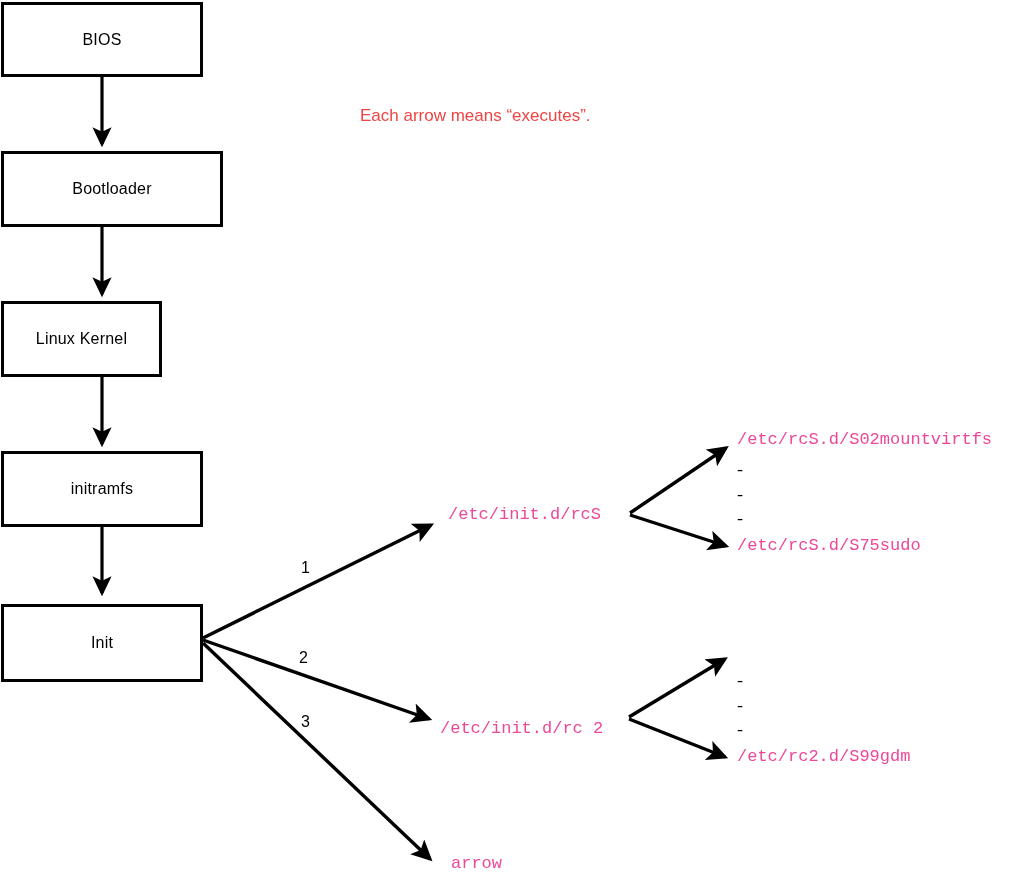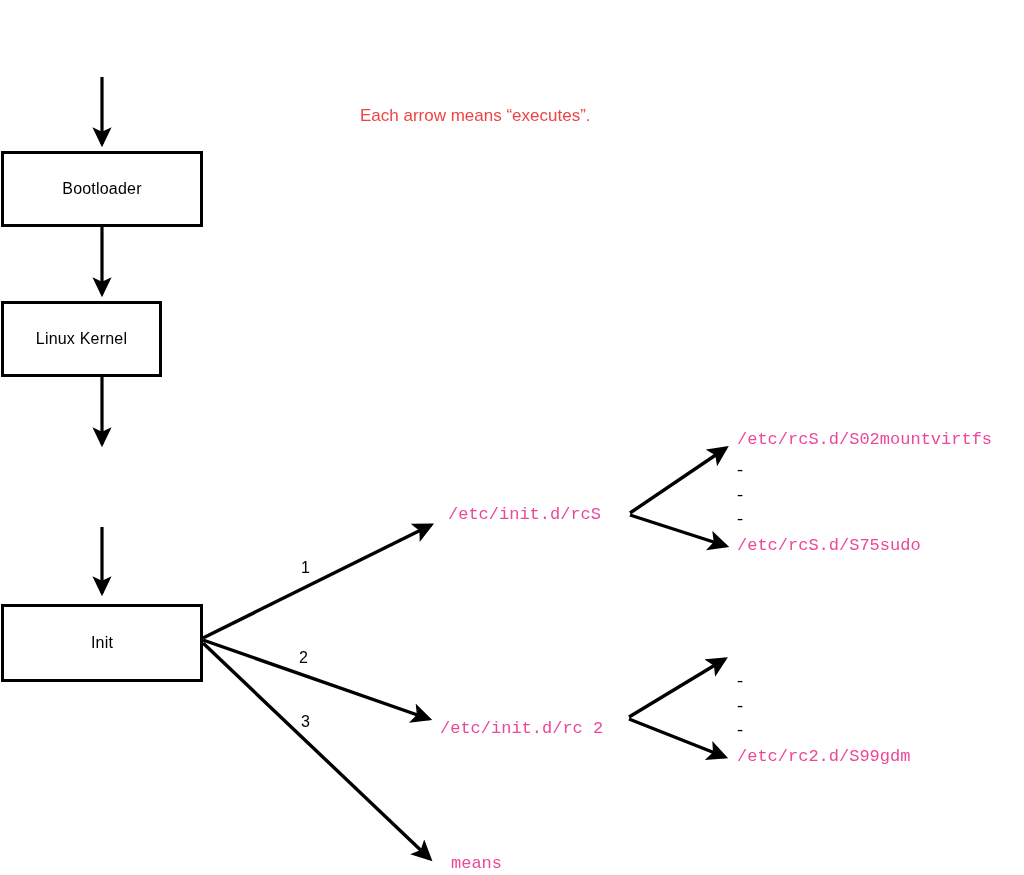--- a/index.html
+++ b/index.html
@@ -99,43 +99,49 @@
       <line x1="630" y1="513" x2="726" y2="448"></line>
       <line x1="630" y1="515" x2="726" y2="546"></line>
     </g>
 
     <g stroke="#000000" stroke-width="3.4" fill="none" marker-end="url(#head)">
       <line x1="629" y1="717" x2="725" y2="659"></line>
       <line x1="629" y1="719" x2="725" y2="757"></line>
     </g>
   </svg>
 
+  <div class="stage-box" style="left:1px; top:2px; width:202px; height:75px;">
+    <span class="stage-label">BIOS</span>
+  </div>
 
-  <div class="stage-box" style="left:1px; top:151px; width:202px; height:76px;">
+  <div class="stage-box" style="left:1px; top:151px; width:222px; height:76px;">
     <span class="stage-label">Bootloader</span>
   </div>
 
   <div class="stage-box" style="left:1px; top:301px; width:161px; height:76px;">
     <span class="stage-label">Linux Kernel</span>
   </div>
 
+  <div class="stage-box" style="left:1px; top:451px; width:202px; height:76px;">
+    <span class="stage-label">initramfs</span>
+  </div>
 
   <div class="stage-box" style="left:1px; top:604px; width:202px; height:78px;">
     <span class="stage-label">Init</span>
   </div>
 
   <div class="caption" style="left:360px; top:107px;">Each arrow means “executes”.</div>
 
   <div class="edge-number" style="left:301px; top:560px;">1</div>
   <div class="edge-number" style="left:299px; top:650px;">2</div>
   <div class="edge-number" style="left:301px; top:714px;">3</div>
 
   <div class="mono-label" style="left:448px; top:506px;text-align:right;">/etc/init.d/rcS</div>
   <div class="mono-label" style="left:440px; top:710px;margin-top:10px;">/etc/init.d/rc 2</div>
-  <div class="mono-label" style="left:451px; top:855px;">means</div>
+  <div class="mono-label" style="left:451px; top:855px;">arrow</div>
 
   <div class="mono-label" style="left:737px; top:431px;">/etc/rcS.d/S02mountvirtfs</div>
   <div class="ellipsis-dot" style="left:735px; top:462px;">-</div>
   <div class="ellipsis-dot" style="left:735px; top:487px;">-</div>
   <div class="ellipsis-dot" style="left:735px; top:511px;">-</div>
   <div class="mono-label" style="left:737px; top:537px;">/etc/rcS.d/S75sudo</div>
 
   <div class="ellipsis-dot" style="left:735px; top:673px;">-</div>
   <div class="ellipsis-dot" style="left:735px; top:698px;">-</div>
   <div class="ellipsis-dot" style="left:735px; top:722px;">-</div>

